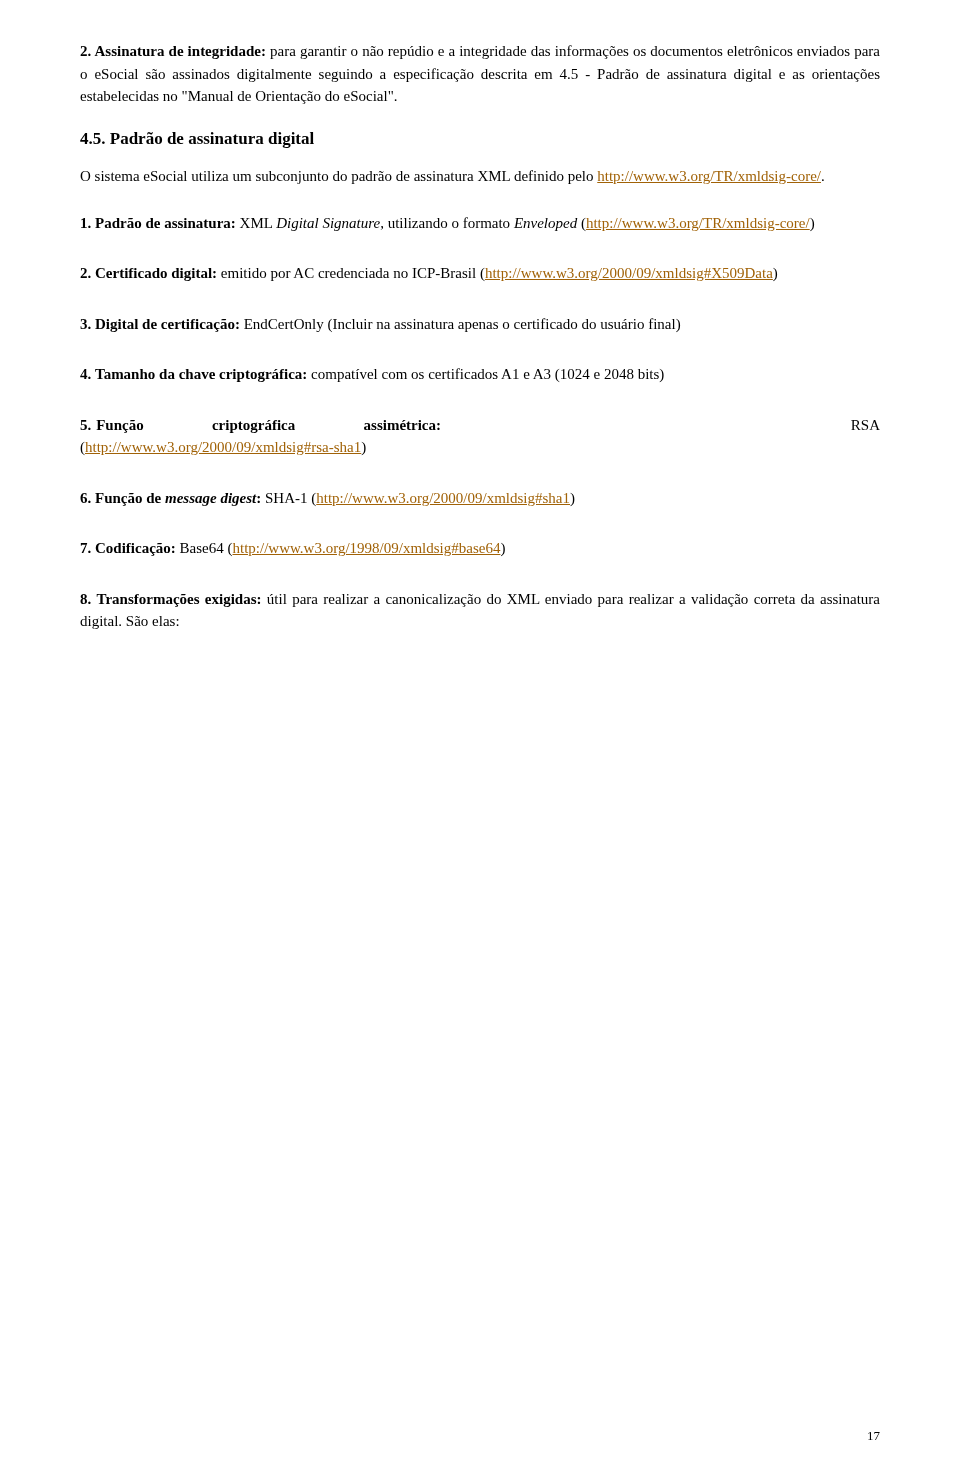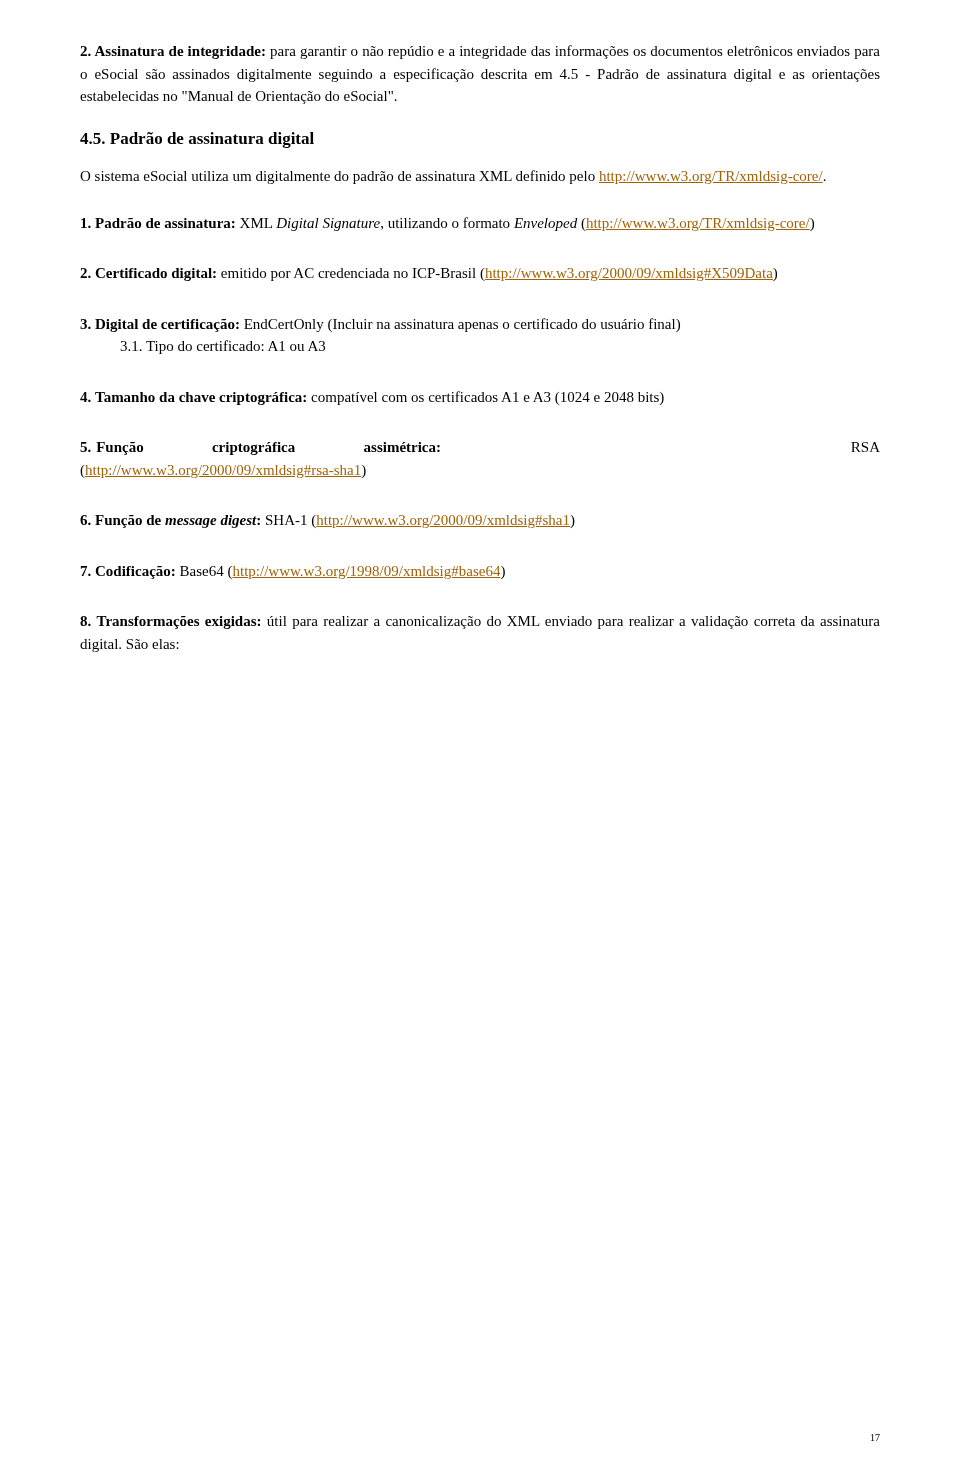--- a/index.html
+++ b/index.html
@@ -51,21 +51,21 @@
     .sub-numbered-item {
       margin-left: 40px;
       margin-bottom: 24px;
       text-align: justify;
     }
 
     .page-number {
       position: fixed;
       bottom: 30px;
       right: 80px;
-      font-size: 10px;
+      font-size: 13px;
       color: #000;
     }
 
     .item-number {
       font-weight: bold;
     }
   </style>
 </head>
 <body>
 
@@ -75,44 +75,40 @@
 </p>
 
 <div class="subsection-block">
   <p class="section-heading">
     <span>4.5.</span>
     <span> </span>
     <span>Padrão de assinatura digital</span>
   </p>
 
   <p class="subsection-intro">
-    <span>O sistema eSocial utiliza um digitalmente do padrão de assinatura XML definido pelo </span><a class="link-text" href="#">http://www.w3.org/TR/xmldsig-core/</a><span>.</span>
+    <span>O sistema eSocial utiliza um subconjunto do padrão de assinatura XML definido pelo </span><a class="link-text" href="#">http://www.w3.org/TR/xmldsig-core/</a><span>.</span>
   </p>
 </div>
 
 <div class="numbered-item">
   <span class="item-number">1.</span>
   <span> <strong>Padrão de assinatura:</strong> XML <em>Digital Signature</em>, utilizando o formato <em>Enveloped</em>
   (<a class="link-text" href="#">http://www.w3.org/TR/xmldsig-core/</a>)</span>
 </div>
 
 <div class="numbered-item">
   <span class="item-number">2.</span>
   <span> <strong>Certificado digital:</strong> emitido por AC credenciada no ICP-Brasil
   (<a class="link-text" href="#">http://www.w3.org/2000/09/xmldsig#X509Data</a>)</span>
 </div>
 
 <div class="numbered-item">
   <span class="item-number">3.</span>
   <span> <strong>Digital de certificação:</strong> EndCertOnly (Incluir na assinatura apenas o certificado do usuário final)</span>
 
-  <div class="sub-numbered-item">
-    <span>3.1.</span>
-    <span>   Tipo do certificado: A1 ou A3</span>
-  </div>
 </div>
 
 <div class="numbered-item">
   <span class="item-number">4.</span>
   <span> <strong>Tamanho da chave criptográfica:</strong> compatível com os certificados A1 e A3 (1024 e 2048 bits)</span>
 </div>
 
 <div class="numbered-item">
   <span class="item-number">5.</span>
   <span> <strong>Função &nbsp;&nbsp;&nbsp;&nbsp;&nbsp;&nbsp;&nbsp;&nbsp;&nbsp;&nbsp;&nbsp;&nbsp; criptográfica &nbsp;&nbsp;&nbsp;&nbsp;&nbsp;&nbsp;&nbsp;&nbsp;&nbsp;&nbsp;&nbsp;&nbsp; assimétrica:</strong> &nbsp;&nbsp;&nbsp;&nbsp;&nbsp;&nbsp;&nbsp;&nbsp;&nbsp;&nbsp;&nbsp;&nbsp;&nbsp;&nbsp;&nbsp;&nbsp;&nbsp;&nbsp;&nbsp;&nbsp;&nbsp;&nbsp;&nbsp;&nbsp;&nbsp;&nbsp;&nbsp;&nbsp;&nbsp;&nbsp;&nbsp;&nbsp;&nbsp;&nbsp;&nbsp;&nbsp;&nbsp;&nbsp;&nbsp;&nbsp;&nbsp;&nbsp;&nbsp;&nbsp;&nbsp;&nbsp;&nbsp;&nbsp;&nbsp;&nbsp;&nbsp;&nbsp;&nbsp;&nbsp;&nbsp;&nbsp;&nbsp;&nbsp;&nbsp;&nbsp;&nbsp;&nbsp;&nbsp;&nbsp;&nbsp;&nbsp;&nbsp;&nbsp;&nbsp;&nbsp;&nbsp;&nbsp;&nbsp;&nbsp;&nbsp;&nbsp;&nbsp;&nbsp;&nbsp;&nbsp;&nbsp;&nbsp; RSA

